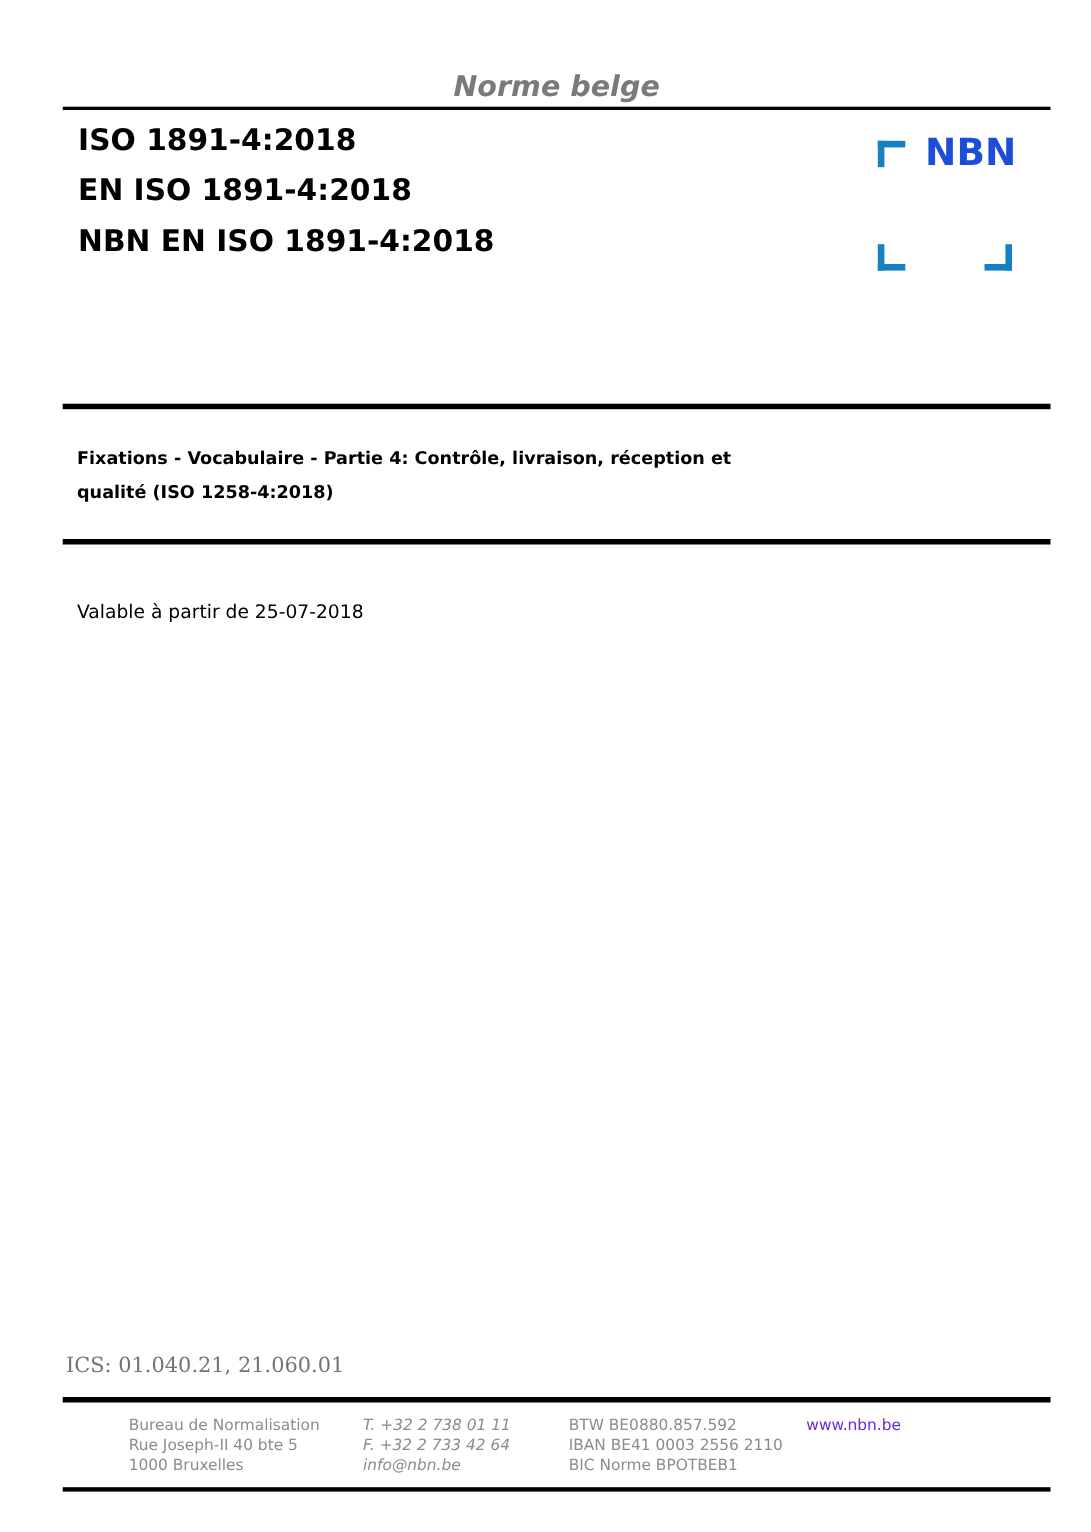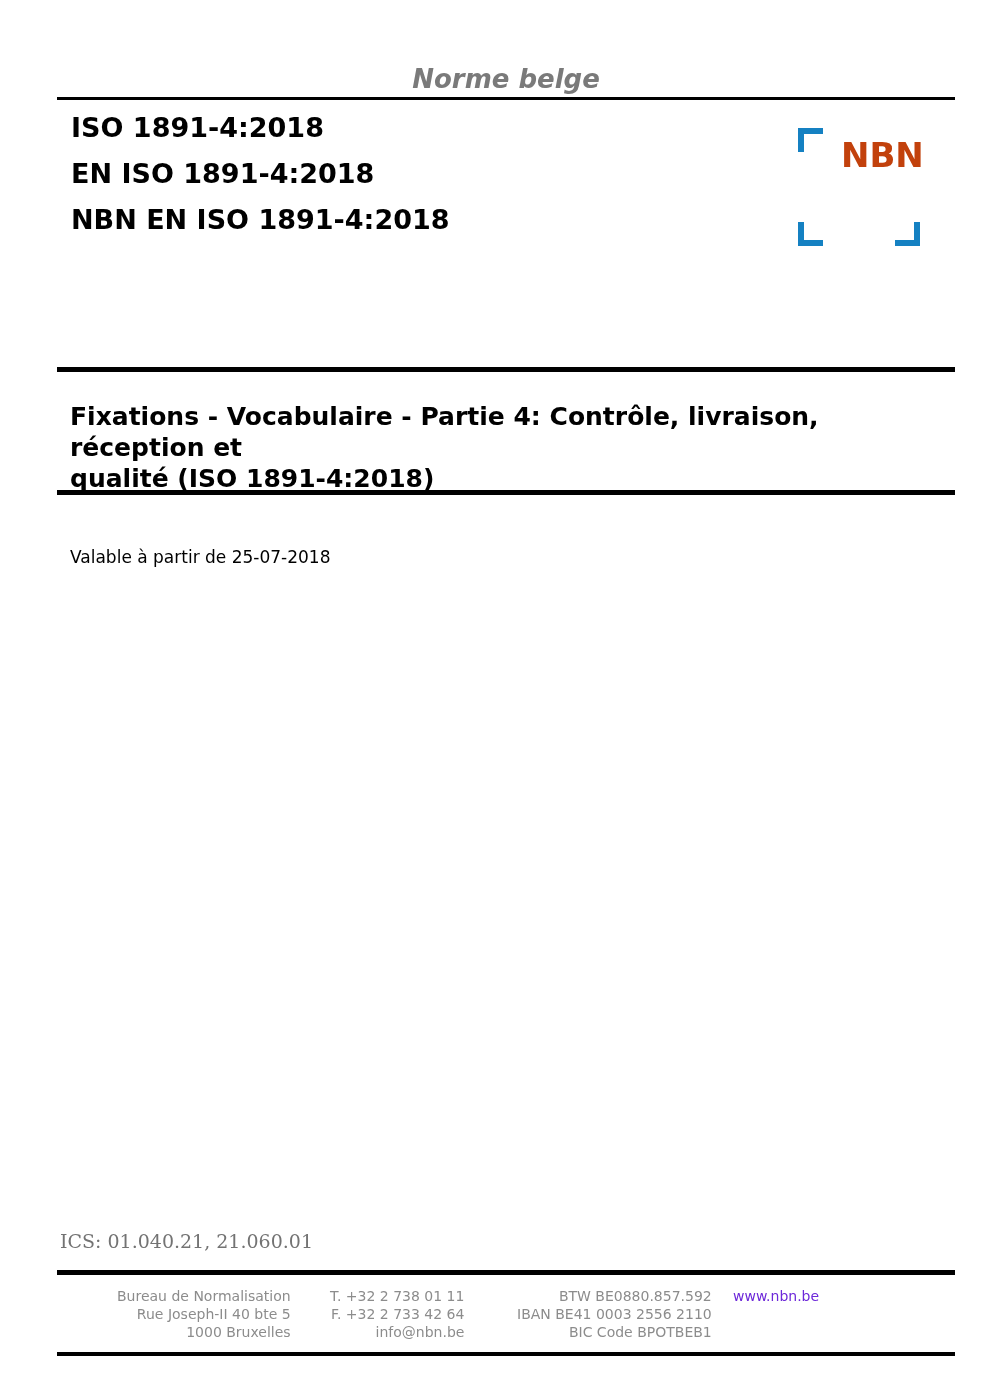--- a/index.html
+++ b/index.html
@@ -77,33 +77,33 @@
   }
   .bracket-br {
     left: 97px;
     top: 102px;
     border-right: 6px solid #1581c2;
     border-bottom: 6px solid #1581c2;
   }
   .logo-text {
     position: absolute;
     left: 43px;
-    top: 18px;
+    top: 2px;
     font-size: 34px;
     font-weight: bold;
-    color: #c2410c;
+    color: #1d4ed8;
     line-height: 34px;
     letter-spacing: 0px;
   }
   .doc-title {
     position: absolute;
     left: 70px;
     top: 401px;
     width: 890px;
-    font-size: 25px;
+    font-size: 16px;
     font-weight: bold;
     color: #000000;
     line-height: 31px;
   }
   .validity {
     position: absolute;
     left: 70px;
     top: 529px;
     font-size: 17px;
     color: #000000;
@@ -117,24 +117,23 @@
     font-size: 19px;
     color: #737373;
   }
   .footer-col {
     position: absolute;
     top: 1287px;
     font-size: 14px;
     line-height: 18px;
     color: #8c8c8c;
     white-space: nowrap;
-    text-align: right;
   }
   .footer-address { left: 117px; }
-  .footer-contact { left: 330px; }
+  .footer-contact { left: 330px; font-style: italic; }
   .footer-finance { left: 517px; }
   .footer-website {
     position: absolute;
     left: 733px;
     top: 1287px;
     font-size: 14px;
     line-height: 18px;
     color: #6d28d9;
   }
   .copyright {
@@ -165,21 +164,21 @@
     <span class="bracket bracket-tl"></span>
     <span class="logo-text">NBN</span>
     <span class="bracket bracket-bl"></span>
     <span class="bracket bracket-br"></span>
   </div>
 
   <div class="rule rule-codes"></div>
 
   <div class="doc-title">
     <div>Fixations - Vocabulaire - Partie 4: Contrôle, livraison, réception et</div>
-    <div>qualité (ISO 1891-4:2018)</div>
+    <div>qualité (ISO 1258-4:2018)</div>
   </div>
 
   <div class="rule rule-title"></div>
 
   <div class="validity">Valable à partir de 25-07-2018</div>
 
   <div class="ics">ICS: 01.040.21, 21.060.01</div>
 
   <div class="rule rule-ics"></div>
 
@@ -191,21 +190,21 @@
 
   <div class="footer-col footer-contact">
     <div>T. +32 2 738 01 11</div>
     <div>F. +32 2 733 42 64</div>
     <div>info@nbn.be</div>
   </div>
 
   <div class="footer-col footer-finance">
     <div>BTW BE0880.857.592</div>
     <div>IBAN BE41 0003 2556 2110</div>
-    <div>BIC Code BPOTBEB1</div>
+    <div>BIC Norme BPOTBEB1</div>
   </div>
 
   <div class="footer-website">www.nbn.be</div>
 
   <div class="rule rule-bottom"></div>
 
   <div class="copyright">© NBN 2018</div>
 
 </div>
 

